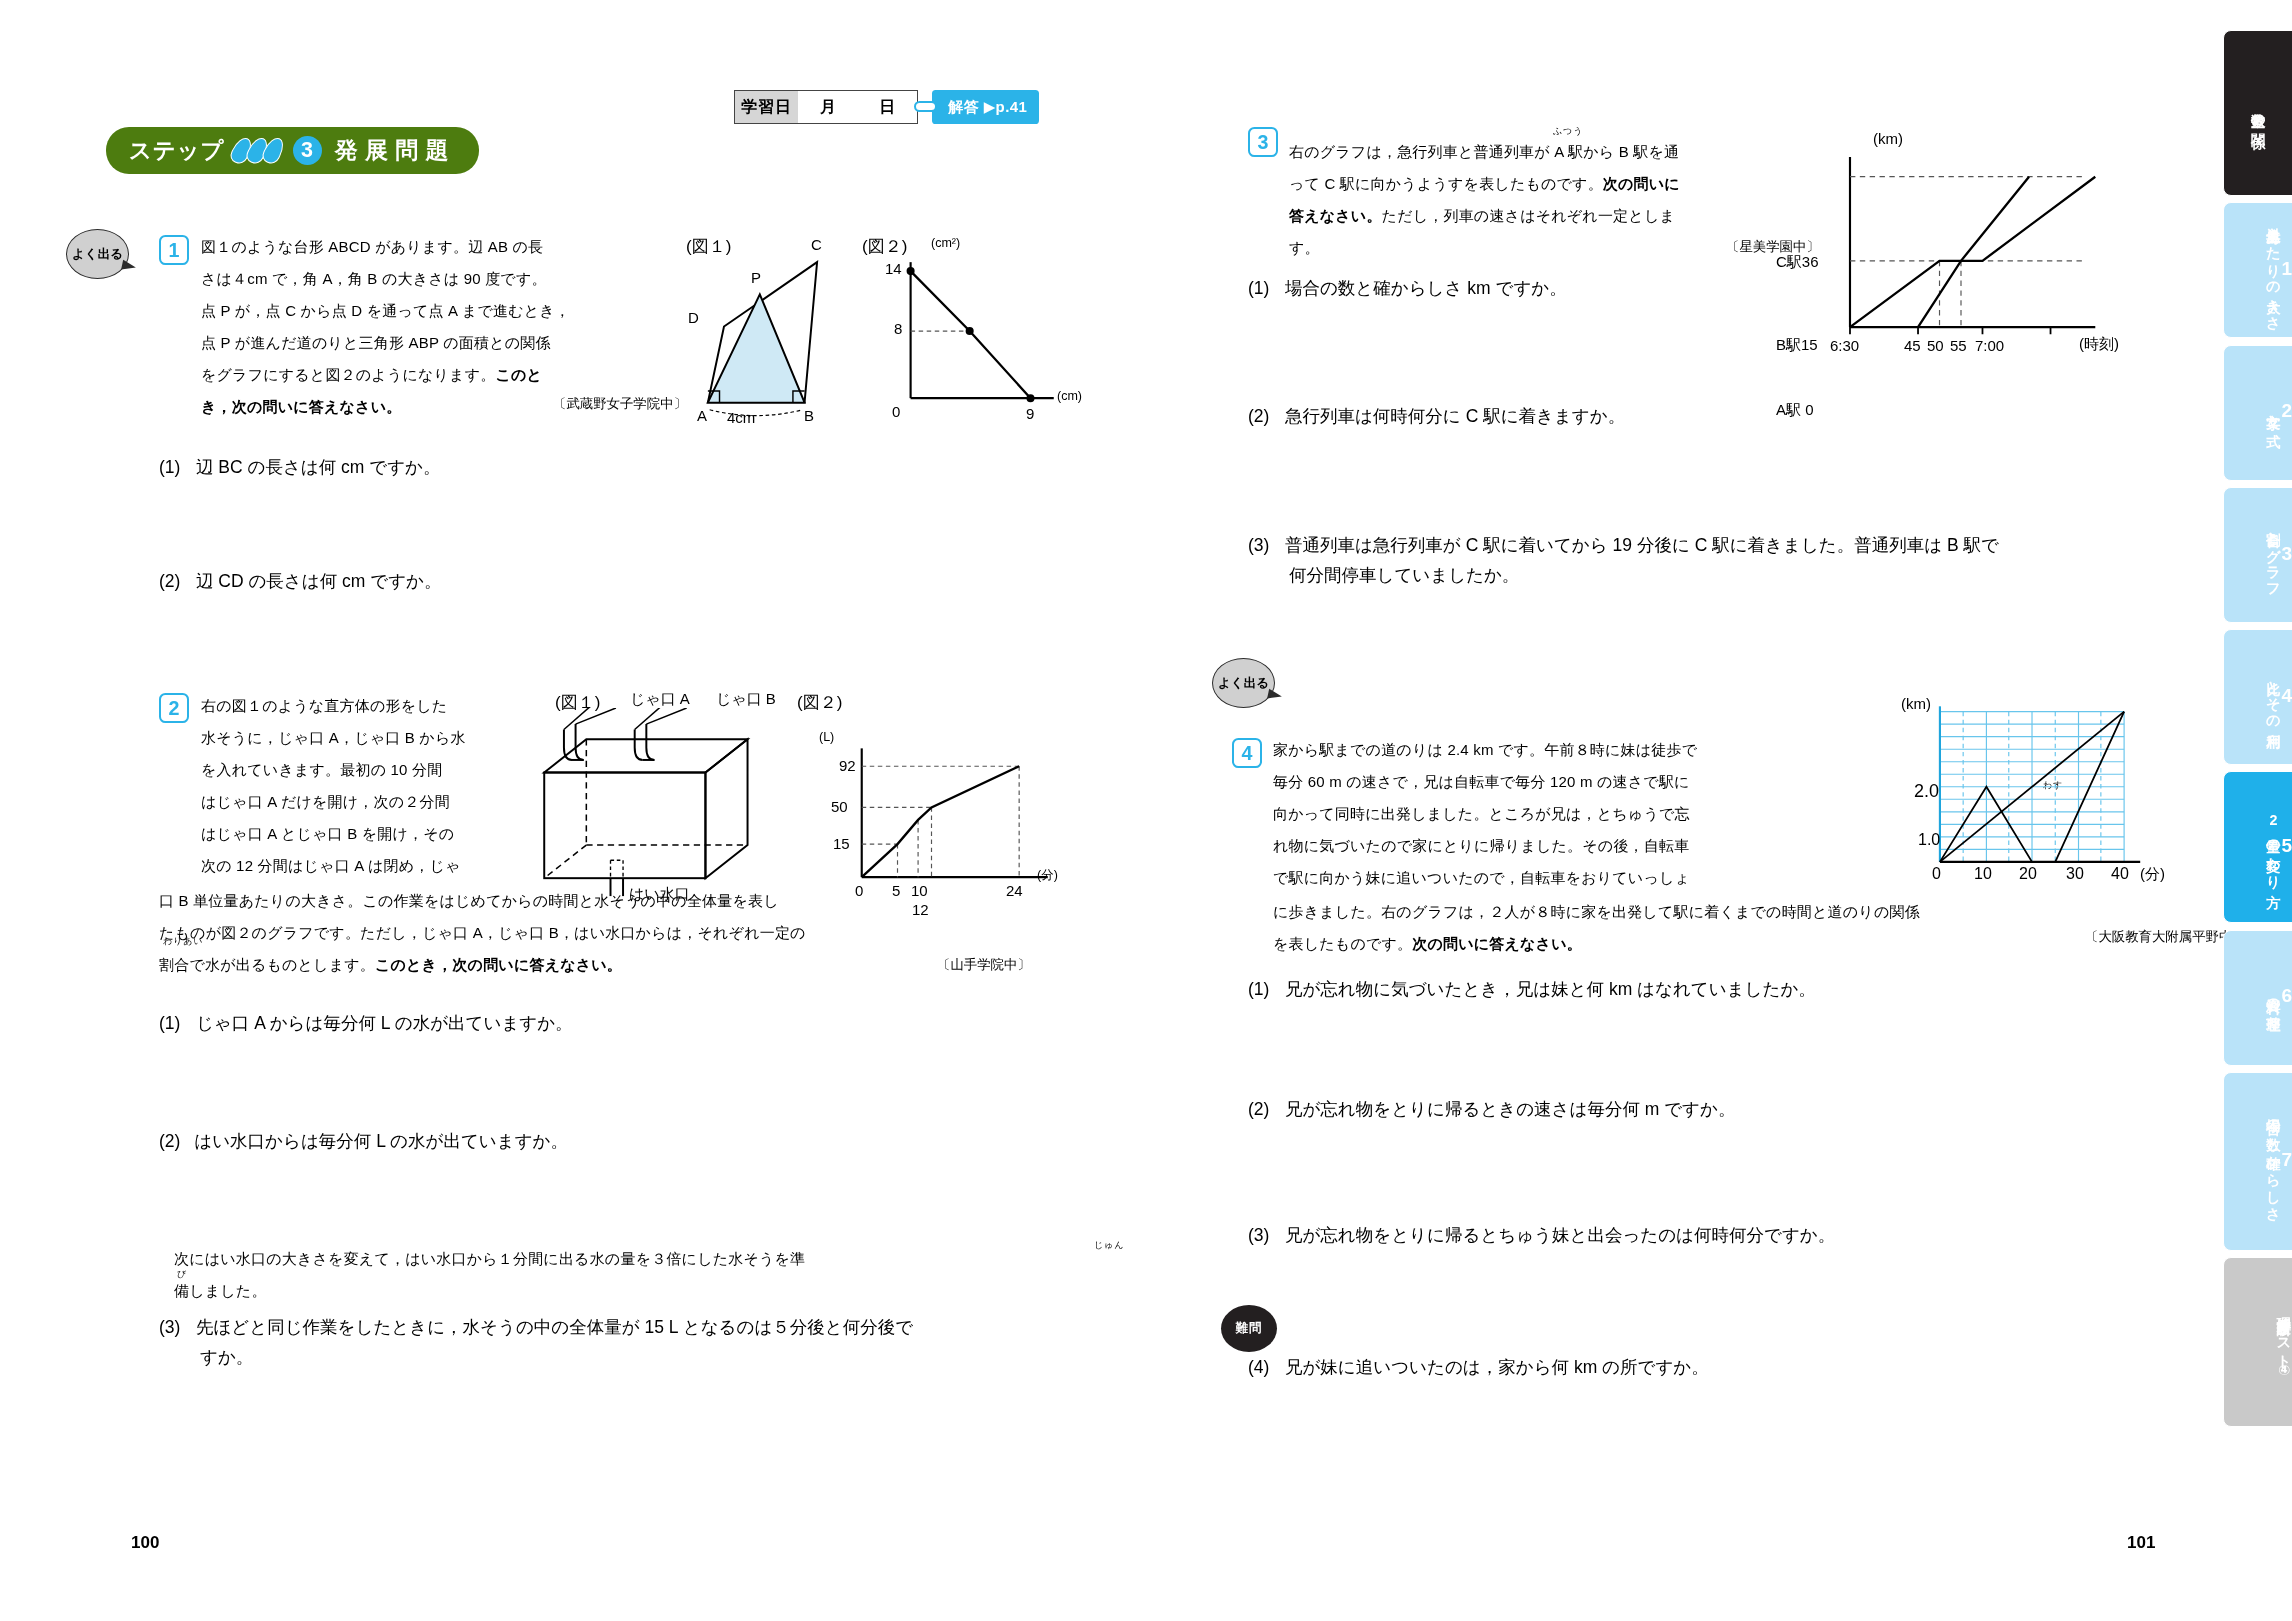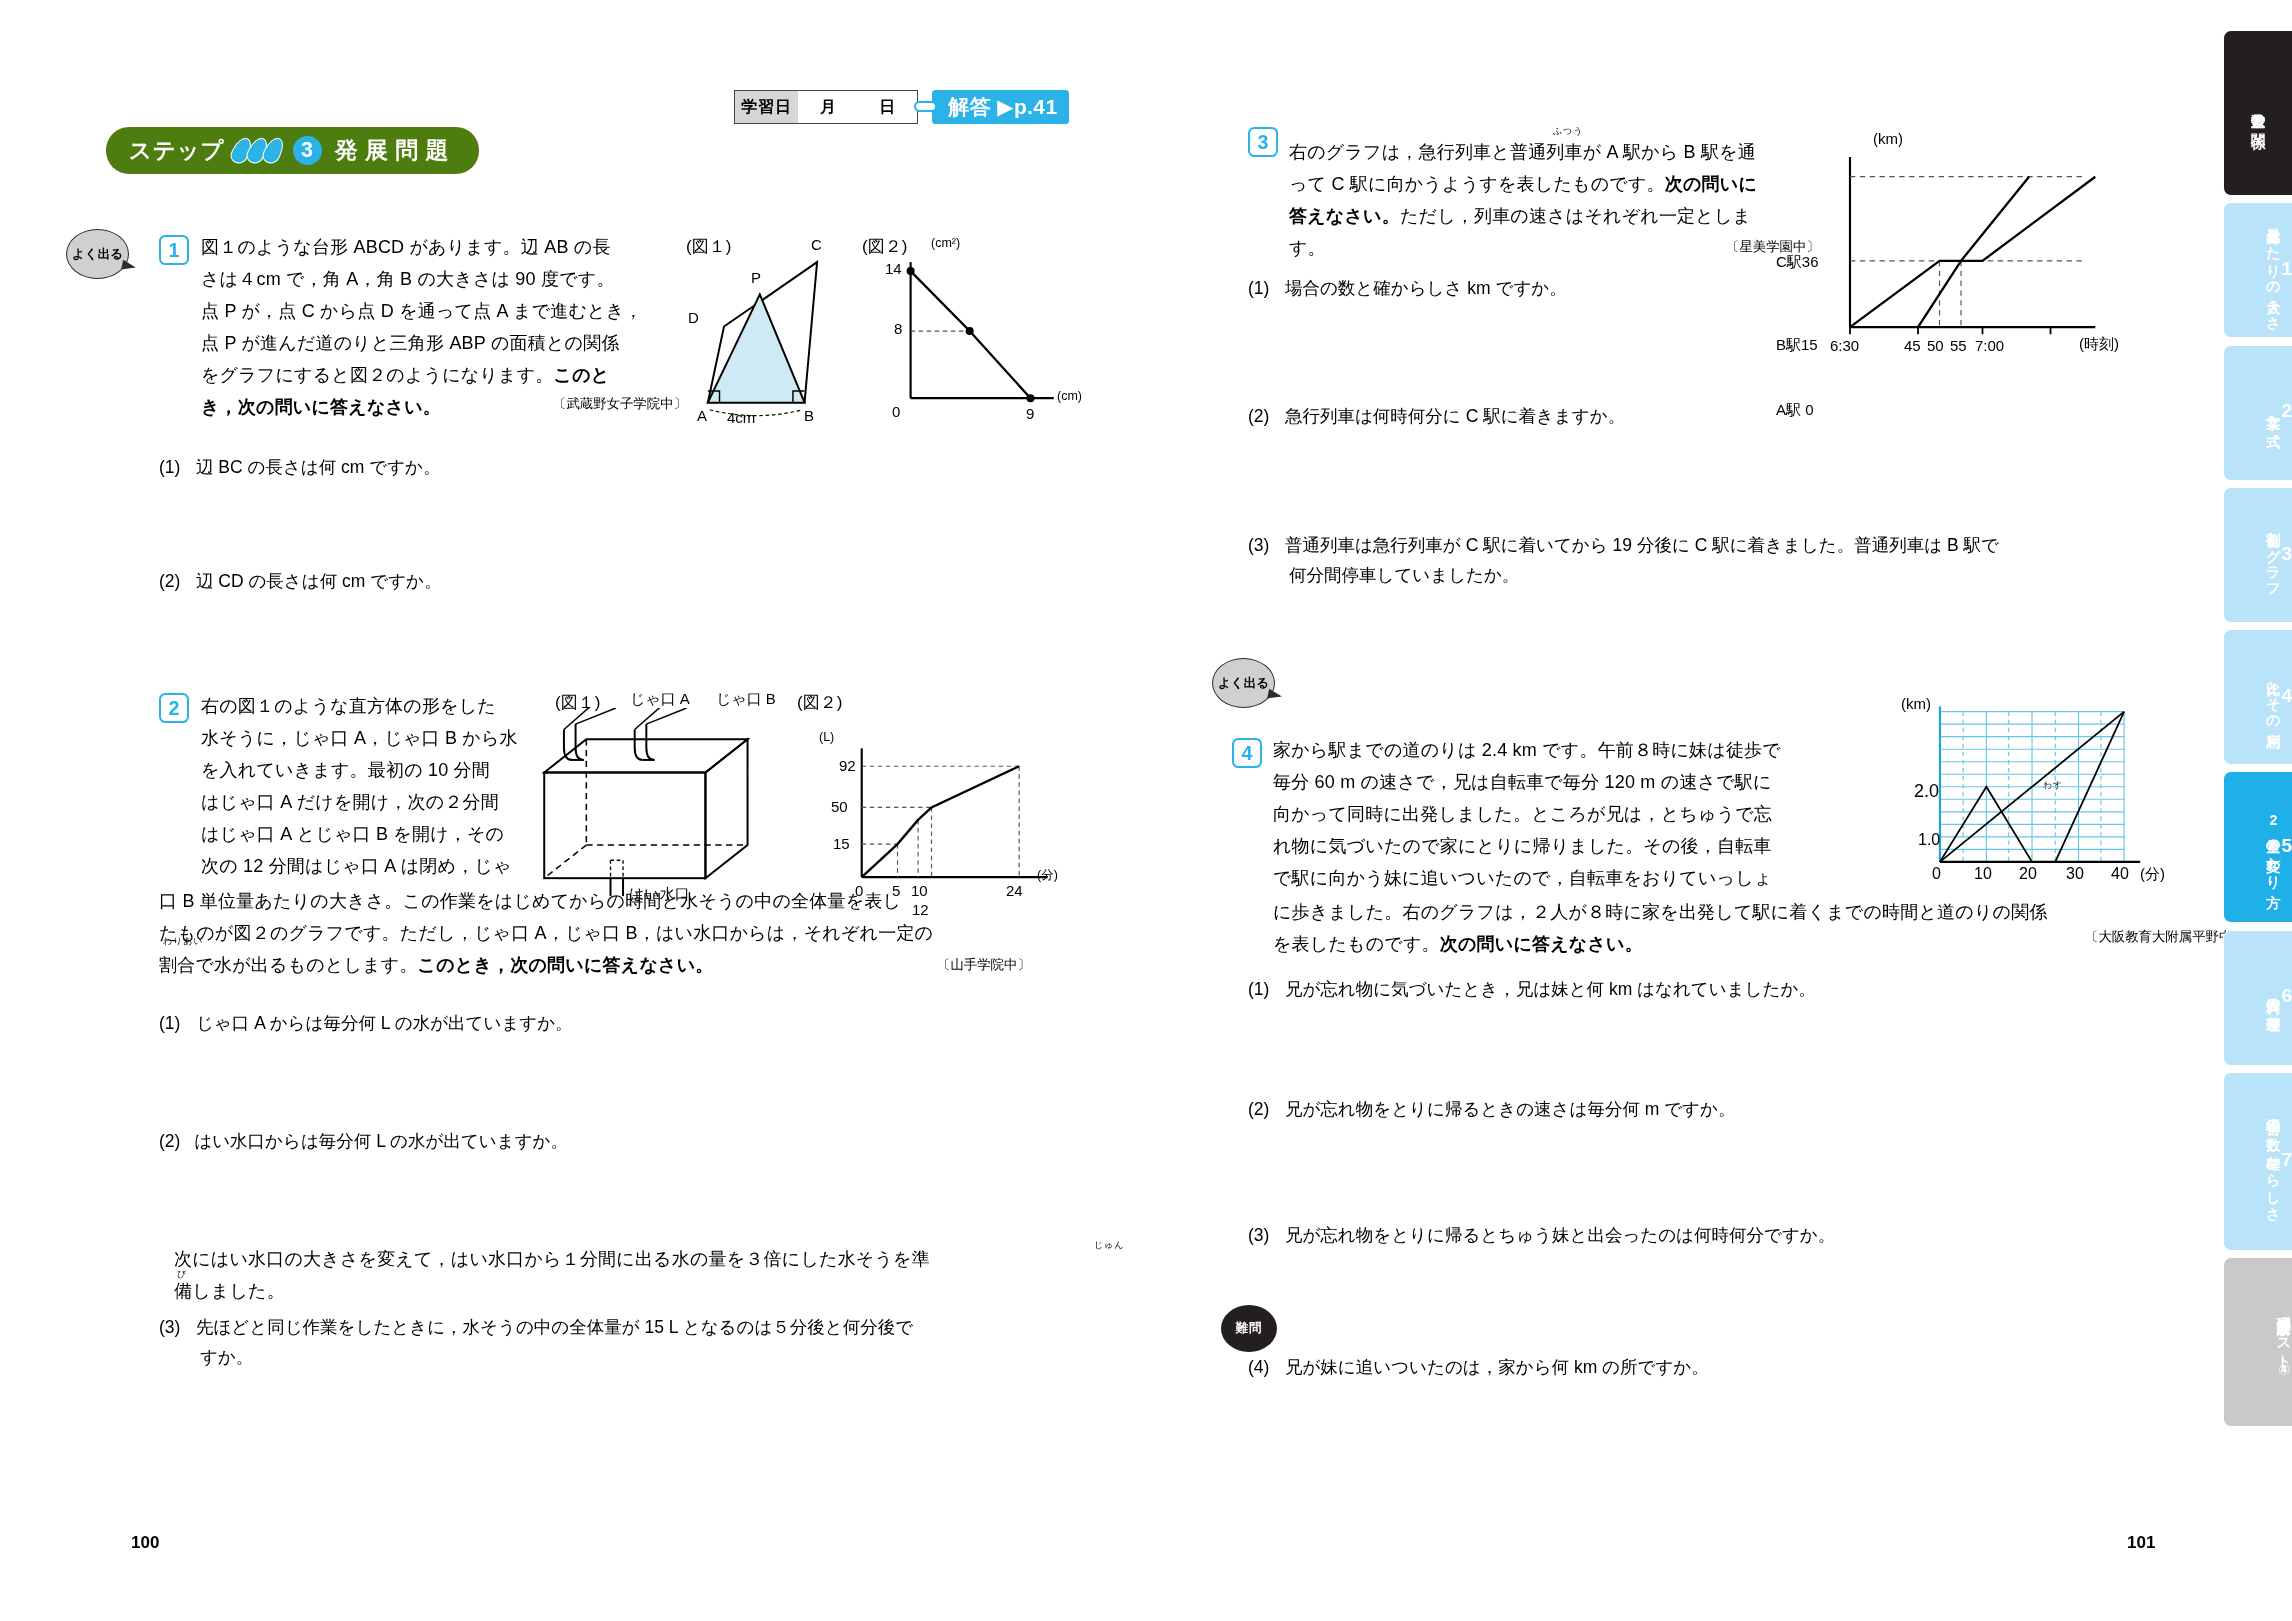--- a/index.html
+++ b/index.html
@@ -32,21 +32,21 @@
   .date-label {
     background:#d6d6d6; font-size:16px; font-weight:700; letter-spacing:0.9px;
     padding: 0 6.3px; height:100%; display:flex; align-items:center;
   }
   .date-slot { flex:1; display:flex; align-items:center; justify-content:center;
                font-size:16px; font-weight:700; }
   .answer-tag {
     position: relative; margin-left: 14.3px; height:34px;
     background:#2bb3e8; color:#fff; border-radius:3.6px;
     display:flex; align-items:center; padding: 0 11.6px 0 16px;
-    font-size:21px; font-weight:700; letter-spacing:0.4px; white-space:nowrap;
+    font-size:15px; font-weight:700; letter-spacing:0.4px; white-space:nowrap;
   }
   .tag-link {
     position:absolute; left:-18px; top:10.7px; width:23px; height:11.6px;
     border: 2.7px solid #2bb3e8; border-radius:7.2px; background:#fff;
   }
 
   
   #step-banner {
     position:absolute; left:106px; top:127px;
     background:#4d7c0f; color:#fff; border-radius:23px;
@@ -91,21 +91,21 @@
   
   .qnum {
     position:absolute; width:30px; height:30px; border:2.7px solid #2bb3e8;
     border-radius:6.3px; color:#2bb3e8; background:#fff;
     display:flex; align-items:center; justify-content:center;
     font-size:19.7px; font-weight:700;
   }
 
   
   .ptext {
-    position:absolute; font-size:18px; line-height:32px; color:#000;
+    position:absolute; font-size:15px; line-height:32px; color:#000;
     letter-spacing:0.2px;
   }
   .sub-q {
     position:absolute; font-size:17.5px; line-height:30px; color:#000;
   }
   .src {
     position:absolute; font-size:13.4px; color:#000; white-space:nowrap;
   }
   .ruby-top {
     position:absolute; font-size:9px; color:#000; letter-spacing:0.9px;

